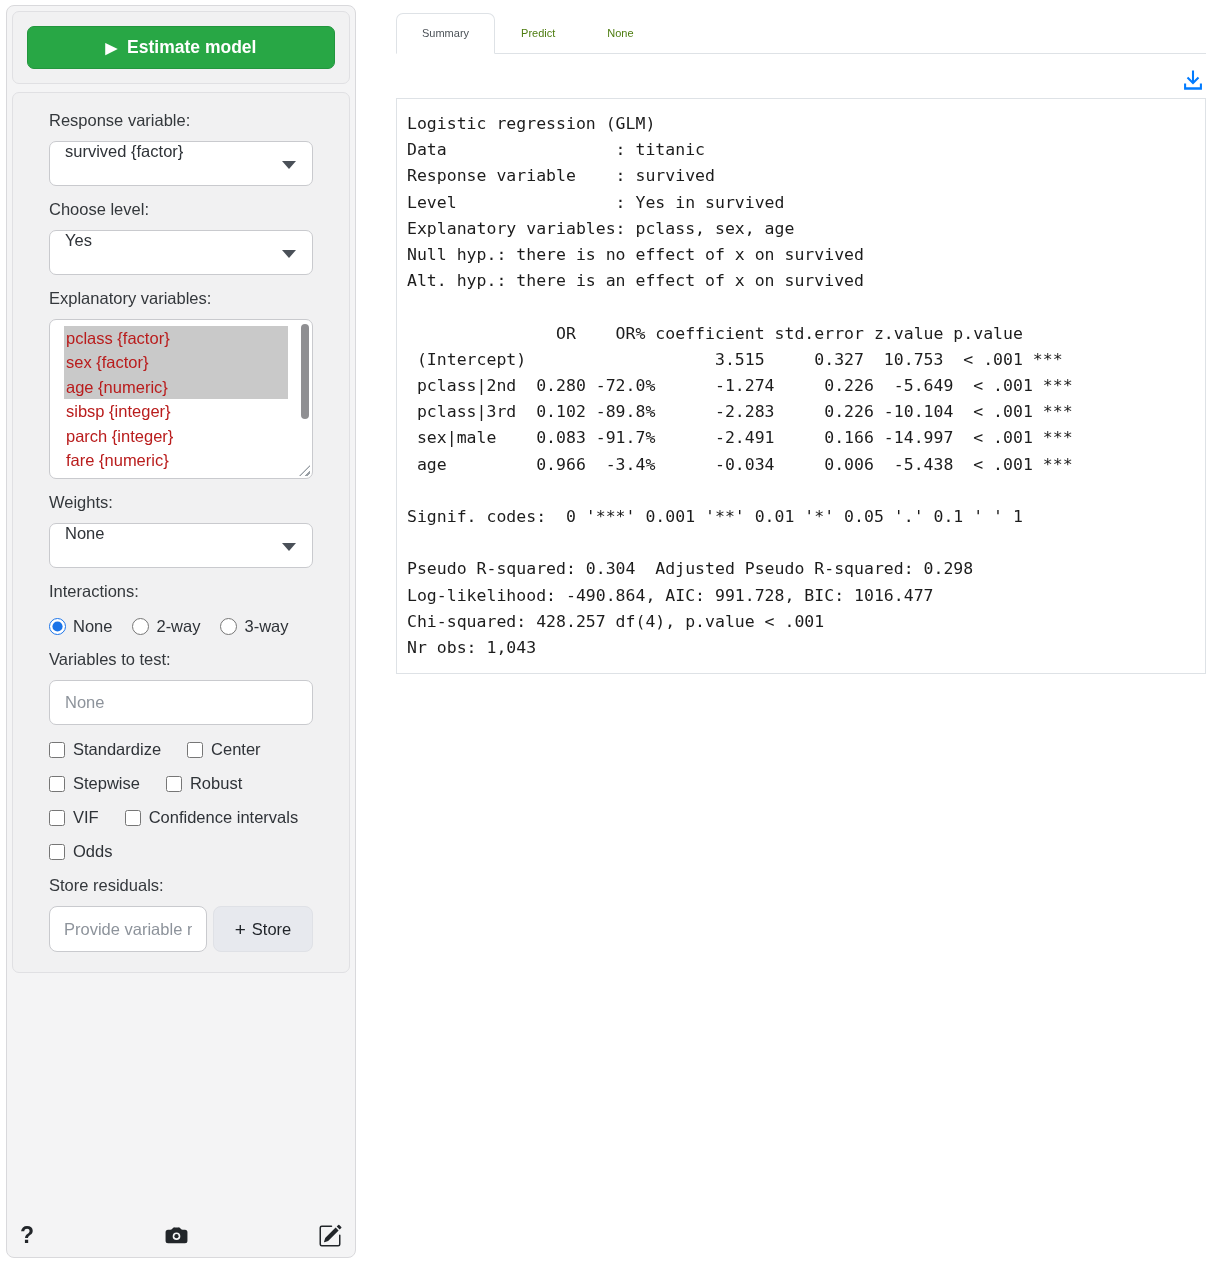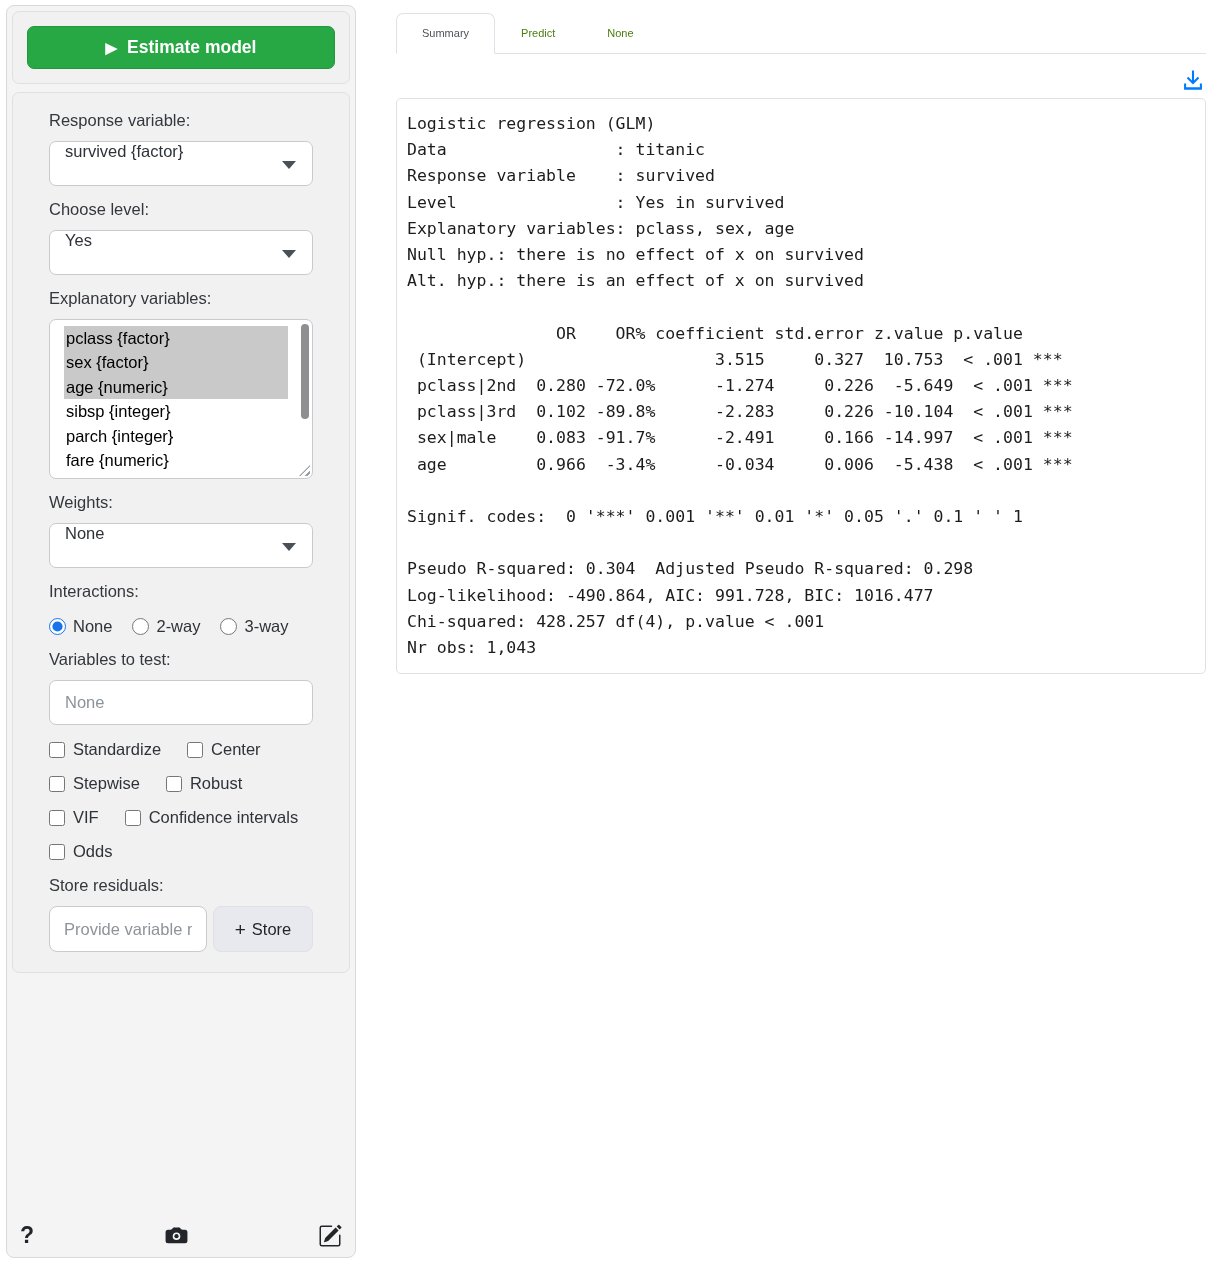--- a/index.html
+++ b/index.html
@@ -41,21 +41,21 @@
     position: absolute; right: 16px; top: 50%; margin-top: -3px;
     width: 0; height: 0; border-left: 7px solid transparent;
     border-right: 7px solid transparent; border-top: 8px solid #4a5058;
   }
 
   .listbox {
     position: relative; height: 160px; background: #fff;
     border: 1px solid #c9cace; border-radius: 7px; overflow: hidden;
   }
   .listbox-items { padding: 6px 24px 0 14px; }
-  .list-item { font-size: 16.5px; line-height: 24.4px; color: #000000; padding-left: 2px; white-space: nowrap; }
+  .list-item { font-size: 16.5px; line-height: 24.4px; color: #b91c1c; padding-left: 2px; white-space: nowrap; }
   .list-item.selected { background: #c9c9c9; }
   .scrollbar-track { position: absolute; top: 2px; right: 2px; width: 10px; height: 156px; }
   .scrollbar-thumb { position: absolute; top: 2px; right: 1px; width: 8px; height: 95px; background: #8f8f92; border-radius: 4px; }
   .resize-handle {
     position: absolute; right: 2px; bottom: 2px; width: 11px; height: 11px;
     background: repeating-linear-gradient(135deg, transparent 0 3px, #9aa0a6 3px 4.5px);
     clip-path: polygon(100% 0, 100% 100%, 0 100%);
   }
 
   .radio-row { display: flex; align-items: center; gap: 20px; margin: 16px 0 6px; }
@@ -100,21 +100,21 @@
     padding: 13px 25px 14px; font-size: 11px; cursor: pointer; border-radius: 7px 7px 0 0;
     border: 1px solid transparent; margin-bottom: -1px;
   }
   .tab.active { background: #fff; color: #4c5258; border-color: #dee2e6 #dee2e6 #fff; }
   .tab.inactive { color: #4d7c0f; }
 
   .dl-row { display: flex; justify-content: flex-end; padding: 15px 2px 7px; }
   .dl-icon { display: block; cursor: pointer; }
 
   .output-well {
-    border: 1px solid #dee2e6; border-radius: 5px; background: #fff;
+    border: 1px solid #dee2e6; border-radius: 0; background: #fff;
     padding: 12px 10px; min-height: 572px;
   }
   .output-pre {
     font-family: "DejaVu Sans Mono", monospace; font-size: 16.5px; line-height: 26.2px;
     color: #1c1c1c; white-space: pre;
   }
 </style>
 </head>
 <body>
 

